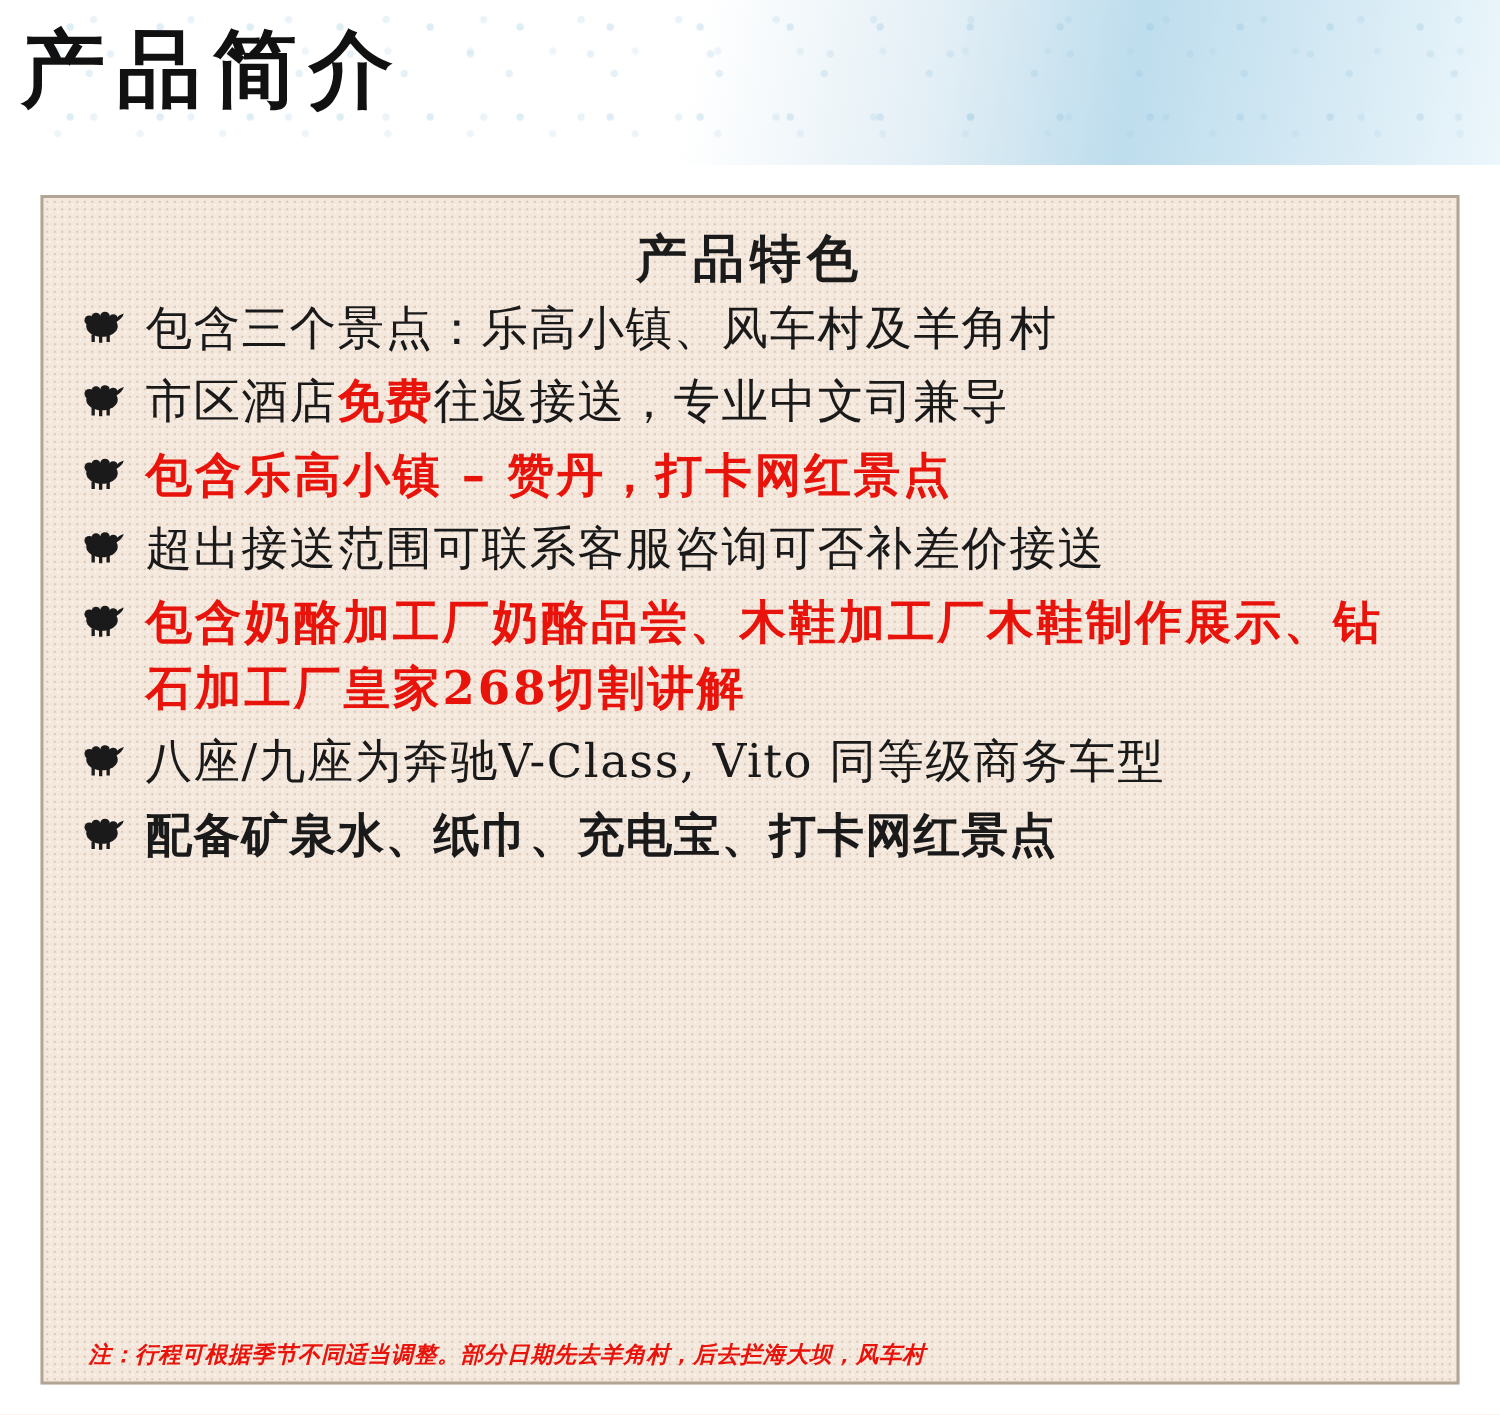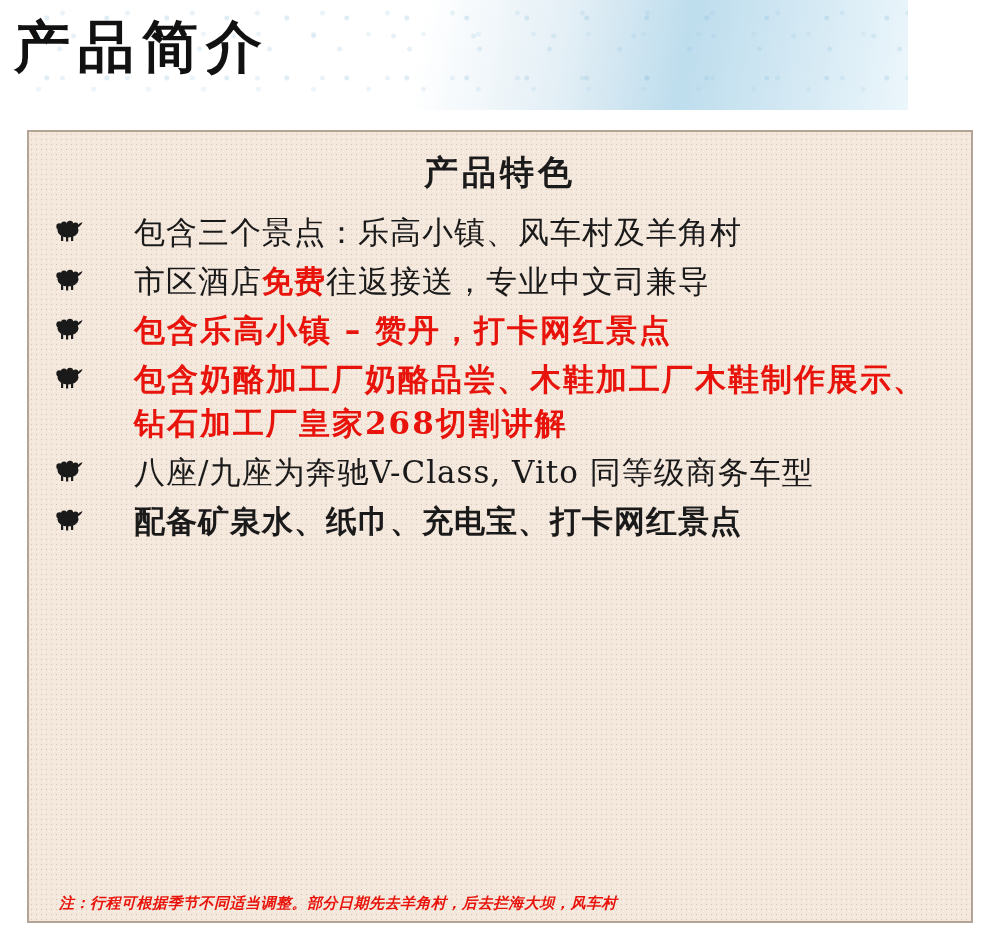--- a/index.html
+++ b/index.html
@@ -11,21 +11,21 @@
     height: 943px;
     background: #ffffff;
     font-family: "Liberation Serif", "DejaVu Serif", serif;
     position: relative;
     overflow: hidden;
   }
 
   
   .banner {
     position: relative;
-    width: 908px;
+    width: 1000px;
     height: 110px;
     background:
       linear-gradient(100deg,
         rgba(255,255,255,1) 0%,
         rgba(255,255,255,1) 46%,
         rgba(222,236,244,0.85) 62%,
         rgba(186,219,236,0.95) 75%,
         rgba(208,231,243,0.9) 88%,
         rgba(235,246,251,0.95) 100%);
     overflow: hidden;
@@ -76,21 +76,21 @@
     overflow: hidden;
   }
 
   .card-title {
     text-align: center;
     font-family: "DejaVu Sans", "Liberation Sans", sans-serif;
     font-weight: bold;
     font-size: 34px;
     letter-spacing: 4px;
     color: #1b1b1b;
-    margin: 4px 0 14px 0;
+    margin: 4px 0 1px 0;
   }
 
   .list {
     list-style: none;
     margin: 0;
     padding: 0 6px 0 6px;
   }
   .item {
     display: flex;
     align-items: flex-start;
@@ -107,21 +107,20 @@
   }
   .bullet svg { display: block; }
 
   .text {
     flex: 1 1 auto;
     font-size: 31px;
     line-height: 1.42;
     color: #1a1a1a;
     font-family: "DejaVu Serif", "Liberation Serif", serif;
     letter-spacing: 1px;
-    margin-left: 37px;
   }
   .text.red {
     color: #e8140c;
     font-weight: bold;
     letter-spacing: 2px;
   }
   .text.bold {
     font-weight: bold;
   }
   .hl {
@@ -209,20 +208,36 @@
   <circle cx="6.5" cy="6.5" r="3.2" fill="#1a1a1a"></circle>
   <circle cx="11" cy="4.5" r="3" fill="#1a1a1a"></circle>
   <circle cx="17" cy="4" r="3.2" fill="#1a1a1a"></circle>
   <circle cx="22.5" cy="5.5" r="3" fill="#1a1a1a"></circle>
   <path d="M24 8 q5 -3 5.5 -6 q-3.5 1 -5 3.5 z" fill="#1a1a1a"></path>
   <rect x="8" y="16" width="2.2" height="5" fill="#1a1a1a"></rect>
   <rect x="13" y="16.5" width="2.2" height="5" fill="#1a1a1a"></rect>
   <rect x="18" y="16" width="2.2" height="5" fill="#1a1a1a"></rect>
 </svg>
         </span>
+        <span class="text"><span>超出接送范围可联系客服咨询可否补差价接送</span></span>
+      </li>
+      <li class="item">
+        <span class="bullet">
+<svg width="30" height="22" viewBox="0 0 30 22" xmlns="http://www.w3.org/2000/svg">
+  <ellipse cx="15" cy="10.5" rx="10.5" ry="7" fill="#1a1a1a"></ellipse>
+  <circle cx="6.5" cy="6.5" r="3.2" fill="#1a1a1a"></circle>
+  <circle cx="11" cy="4.5" r="3" fill="#1a1a1a"></circle>
+  <circle cx="17" cy="4" r="3.2" fill="#1a1a1a"></circle>
+  <circle cx="22.5" cy="5.5" r="3" fill="#1a1a1a"></circle>
+  <path d="M24 8 q5 -3 5.5 -6 q-3.5 1 -5 3.5 z" fill="#1a1a1a"></path>
+  <rect x="8" y="16" width="2.2" height="5" fill="#1a1a1a"></rect>
+  <rect x="13" y="16.5" width="2.2" height="5" fill="#1a1a1a"></rect>
+  <rect x="18" y="16" width="2.2" height="5" fill="#1a1a1a"></rect>
+</svg>
+        </span>
         <span class="text red"><span>包含奶酪加工厂奶酪品尝、木鞋加工厂木鞋制作展示、钻石加工厂皇家268切割讲解</span></span>
       </li>
       <li class="item">
         <span class="bullet">
 <svg width="30" height="22" viewBox="0 0 30 22" xmlns="http://www.w3.org/2000/svg">
   <ellipse cx="15" cy="10.5" rx="10.5" ry="7" fill="#1a1a1a"></ellipse>
   <circle cx="6.5" cy="6.5" r="3.2" fill="#1a1a1a"></circle>
   <circle cx="11" cy="4.5" r="3" fill="#1a1a1a"></circle>
   <circle cx="17" cy="4" r="3.2" fill="#1a1a1a"></circle>
   <circle cx="22.5" cy="5.5" r="3" fill="#1a1a1a"></circle>

